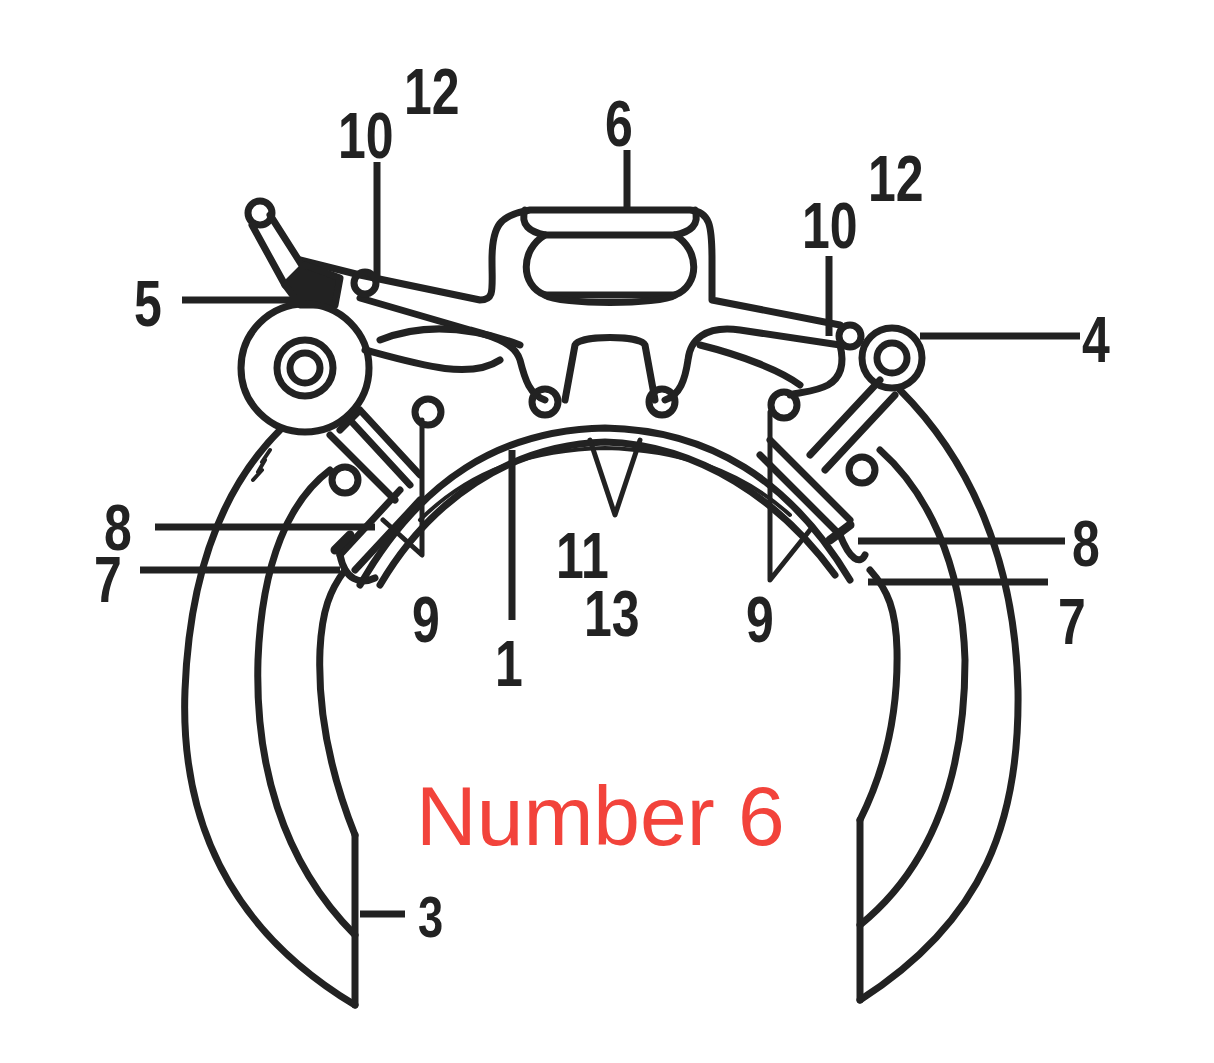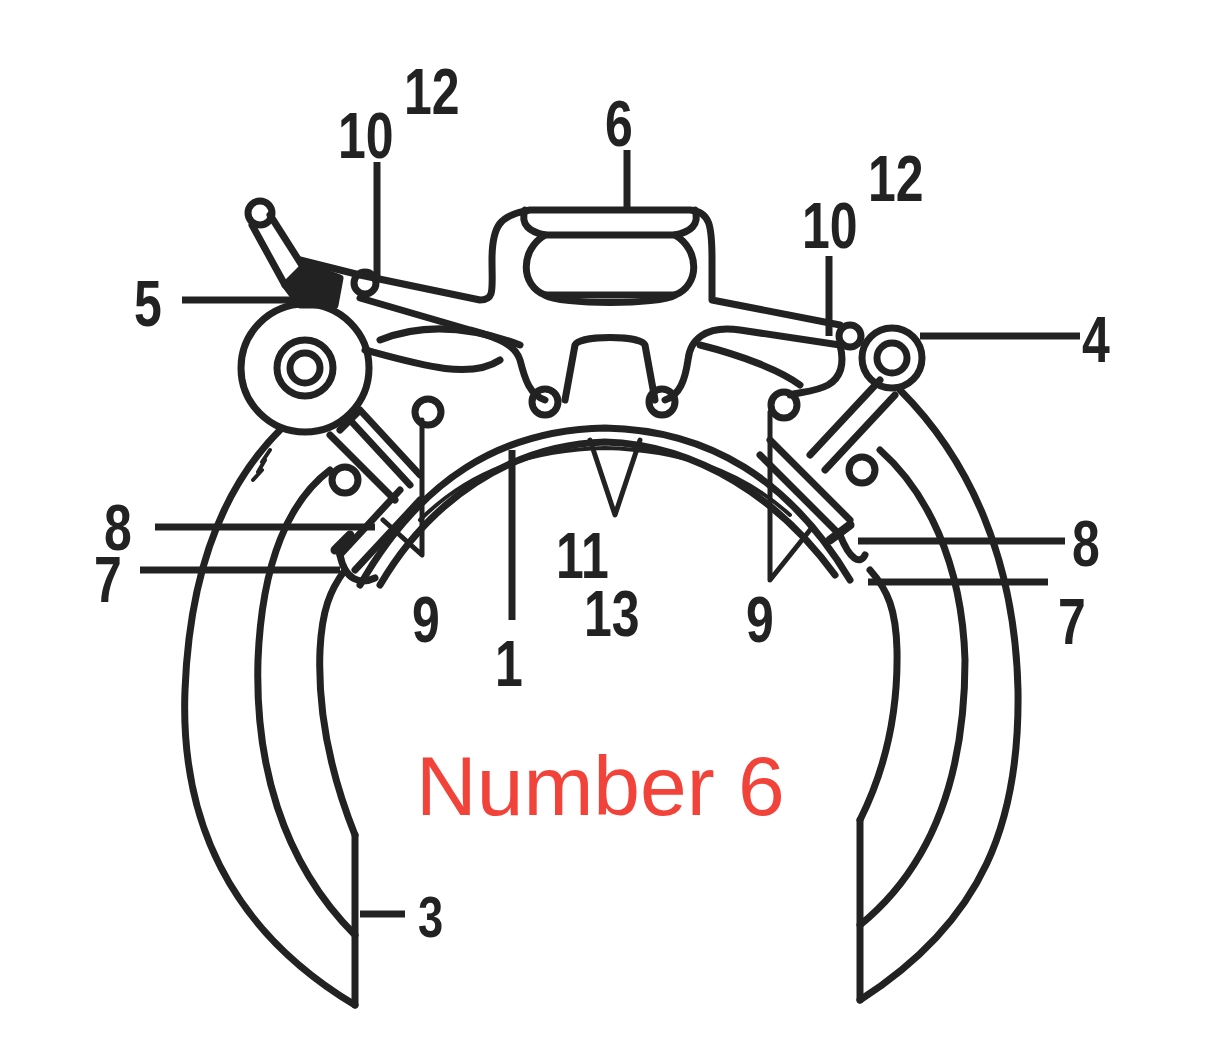--- a/index.html
+++ b/index.html
@@ -17,20 +17,21 @@
       transform-origin: left top;
       white-space: nowrap;
     }
     .caption {
       position: absolute;
       font-family: "Liberation Sans", sans-serif;
       font-weight: normal;
       font-size: 84px;
       line-height: 1;
       white-space: nowrap;
+      margin-top: 30px;
     }
   </style>
 </head>
 <body>
 
 <div id="stage">
 
   <svg width="1214" height="1063" viewBox="0 0 1214 1063" fill="none" stroke="#222222" stroke-width="7" stroke-linecap="round" stroke-linejoin="round">
 
     <g>

